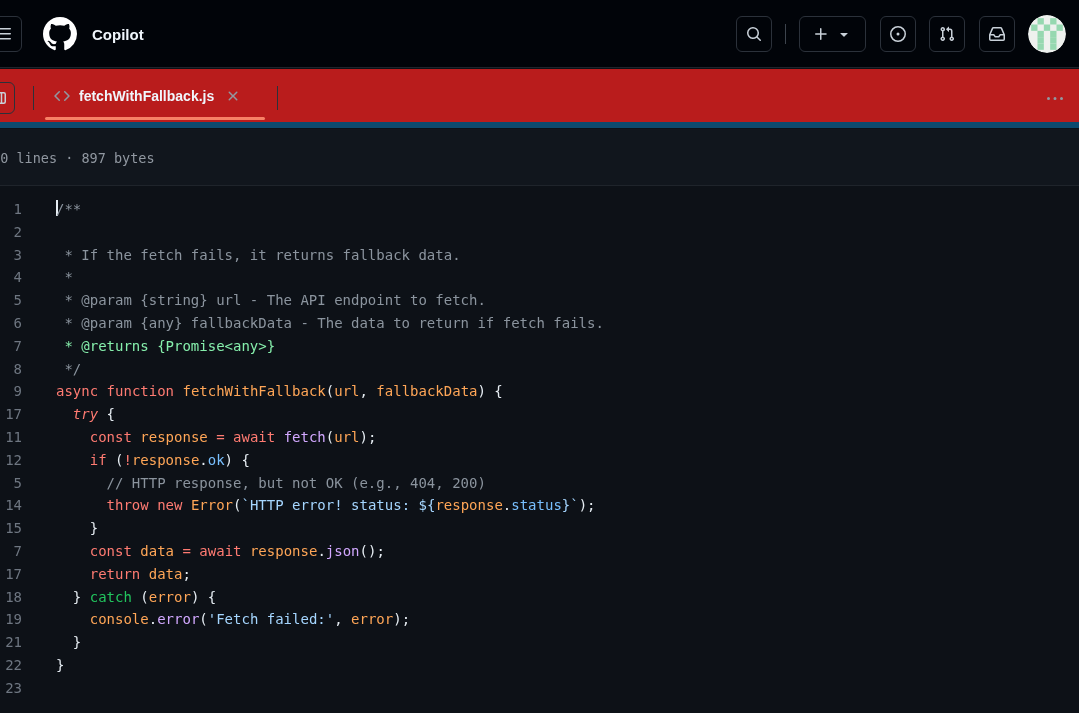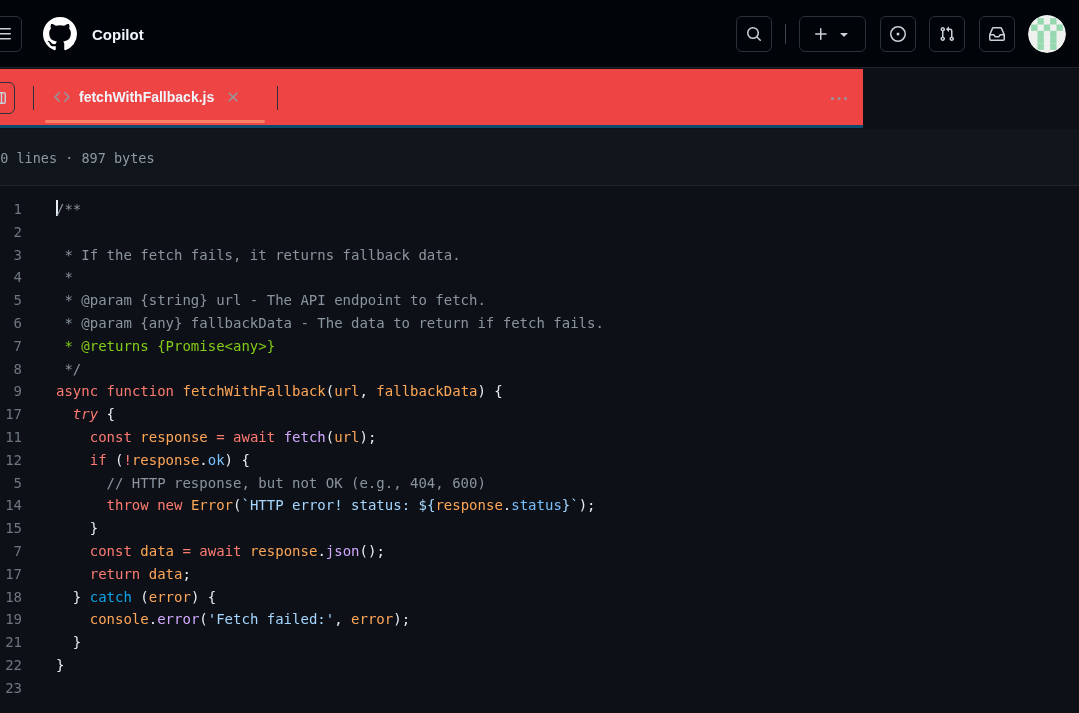--- a/index.html
+++ b/index.html
@@ -31,22 +31,22 @@
   }
   .hdr-divider { position:absolute; left:785px; top:24px; width:1px; height:20px; background:#3d444d; }
   .search-btn { left:736px; top:16px; }
   .plus-btn { left:799px; top:16px; width:67px; gap:7px; }
   .issue-btn { left:880px; top:16px; }
   .pr-btn { left:929px; top:16px; }
   .inbox-btn { left:979px; top:16px; }
   .avatar { position:absolute; left:1028px; top:15px; width:38px; height:38px; border-radius:50%; overflow:hidden; cursor:pointer; }
   
   .tabstrip {
-    position:absolute; top:69px; left:0; width:863px; height:59px;
-    background:#ef4444; border-bottom:3px solid #0c4a6e;
+    position:absolute; top:69px; left:0; width:1079px; height:59px;
+    background:#b91c1c; border-bottom:6px solid #0c4a6e;
   }
   .sidebar-btn { left:-17px; top:13px; border-color:#2b313a; }
   .ts-divider { position:absolute; top:17px; width:1px; height:24px; background:#2b313a; }
   .ts-d1 { left:33px; }
   .ts-d2 { left:277px; }
   .tab {
     position:absolute; left:45px; top:0; height:100%;
     display:flex; align-items:center; gap:9px; padding:0 12px 0 9px;
     cursor:pointer;
   }
@@ -265,21 +265,21 @@
       <div class="code-line">
         <span class="ln">5</span>
         <span class="lc"><span style="color: rgb(139, 148, 158);"> * @param {string} url - The API endpoint to fetch.</span></span>
       </div>
       <div class="code-line">
         <span class="ln">6</span>
         <span class="lc"><span style="color: rgb(139, 148, 158);"> * @param {any} fallbackData - The data to return if fetch fails.</span></span>
       </div>
       <div class="code-line">
         <span class="ln">7</span>
-        <span class="lc"><span style="color: #84cc16;"> * @returns {Promise&lt;any&gt;}</span></span>
+        <span class="lc"><span style="color: #86efac;"> * @returns {Promise&lt;any&gt;}</span></span>
       </div>
       <div class="code-line">
         <span class="ln">8</span>
         <span class="lc"><span style="color: rgb(139, 148, 158);"> */</span></span>
       </div>
       <div class="code-line">
         <span class="ln">9</span>
         <span class="lc"><span style="color: rgb(255, 123, 114);">async</span><span style="color: rgb(230, 237, 243);"> </span><span style="color: rgb(255, 123, 114);">function</span><span style="color: rgb(230, 237, 243);"> </span><span style="color: rgb(255, 166, 87);">fetchWithFallback</span><span style="color: rgb(230, 237, 243);">(</span><span style="color: rgb(255, 166, 87);">url</span><span style="color: rgb(230, 237, 243);">, </span><span style="color: rgb(255, 166, 87);">fallbackData</span><span style="color: rgb(230, 237, 243);">) {</span></span>
       </div>
       <div class="code-line">
@@ -289,41 +289,41 @@
       <div class="code-line">
         <span class="ln">11</span>
         <span class="lc"><span style="color: rgb(230, 237, 243);">    </span><span style="color: rgb(255, 123, 114);">const</span><span style="color: rgb(230, 237, 243);"> </span><span style="color: rgb(255, 166, 87);">response</span><span style="color: rgb(230, 237, 243);"> </span><span style="color: rgb(255, 123, 114);">=</span><span style="color: rgb(230, 237, 243);"> </span><span style="color: rgb(255, 123, 114);">await</span><span style="color: rgb(230, 237, 243);"> </span><span style="color: rgb(210, 168, 255);">fetch</span><span style="color: rgb(230, 237, 243);">(</span><span style="color: rgb(255, 166, 87);">url</span><span style="color: rgb(230, 237, 243);">);</span></span>
       </div>
       <div class="code-line">
         <span class="ln">12</span>
         <span class="lc"><span style="color: rgb(230, 237, 243);">    </span><span style="color: rgb(255, 123, 114);">if</span><span style="color: rgb(230, 237, 243);"> (</span><span style="color: rgb(255, 123, 114);">!</span><span style="color: rgb(255, 166, 87);">response</span><span style="color: rgb(230, 237, 243);">.</span><span style="color: rgb(121, 192, 255);">ok</span><span style="color: rgb(230, 237, 243);">) {</span></span>
       </div>
       <div class="code-line">
         <span class="ln">5</span>
-        <span class="lc"><span style="color: rgb(230, 237, 243);">      </span><span style="color: rgb(139, 148, 158);">// HTTP response, but not OK (e.g., 404, 600)</span></span>
+        <span class="lc"><span style="color: rgb(230, 237, 243);">      </span><span style="color: rgb(139, 148, 158);">// HTTP response, but not OK (e.g., 404, 200)</span></span>
       </div>
       <div class="code-line">
         <span class="ln">14</span>
         <span class="lc"><span style="color: rgb(230, 237, 243);">      </span><span style="color: rgb(255, 123, 114);">throw</span><span style="color: rgb(230, 237, 243);"> </span><span style="color: rgb(255, 123, 114);">new</span><span style="color: rgb(230, 237, 243);"> </span><span style="color: rgb(255, 166, 87);">Error</span><span style="color: rgb(230, 237, 243);">(</span><span style="color: rgb(165, 214, 255);">`HTTP error! status: ${</span><span style="color: rgb(255, 166, 87);">response</span><span style="color: rgb(230, 237, 243);">.</span><span style="color: rgb(121, 192, 255);">status</span><span style="color: rgb(165, 214, 255);">}`</span><span style="color: rgb(230, 237, 243);">);</span></span>
       </div>
       <div class="code-line">
         <span class="ln">15</span>
         <span class="lc"><span style="color: rgb(230, 237, 243);">    }</span></span>
       </div>
       <div class="code-line">
         <span class="ln">7</span>
         <span class="lc"><span style="color: rgb(230, 237, 243);">    </span><span style="color: rgb(255, 123, 114);">const</span><span style="color: rgb(230, 237, 243);"> </span><span style="color: rgb(255, 166, 87);">data</span><span style="color: rgb(230, 237, 243);"> </span><span style="color: rgb(255, 123, 114);">=</span><span style="color: rgb(230, 237, 243);"> </span><span style="color: rgb(255, 123, 114);">await</span><span style="color: rgb(230, 237, 243);"> </span><span style="color: rgb(255, 166, 87);">response</span><span style="color: rgb(230, 237, 243);">.</span><span style="color: rgb(210, 168, 255);">json</span><span style="color: rgb(230, 237, 243);">();</span></span>
       </div>
       <div class="code-line">
         <span class="ln">17</span>
         <span class="lc"><span style="color: rgb(230, 237, 243);">    </span><span style="color: rgb(255, 123, 114);">return</span><span style="color: rgb(230, 237, 243);"> </span><span style="color: rgb(255, 166, 87);">data</span><span style="color: rgb(230, 237, 243);">;</span></span>
       </div>
       <div class="code-line">
         <span class="ln">18</span>
-        <span class="lc"><span style="color: rgb(230, 237, 243);">  } </span><span style="color: #0ea5e9;">catch</span><span style="color: rgb(230, 237, 243);"> (</span><span style="color: rgb(255, 166, 87);">error</span><span style="color: rgb(230, 237, 243);">) {</span></span>
+        <span class="lc"><span style="color: rgb(230, 237, 243);">  } </span><span style="color: #22c55e;">catch</span><span style="color: rgb(230, 237, 243);"> (</span><span style="color: rgb(255, 166, 87);">error</span><span style="color: rgb(230, 237, 243);">) {</span></span>
       </div>
       <div class="code-line">
         <span class="ln">19</span>
         <span class="lc"><span style="color: rgb(230, 237, 243);">    </span><span style="color: rgb(255, 166, 87);">console</span><span style="color: rgb(230, 237, 243);">.</span><span style="color: rgb(210, 168, 255);">error</span><span style="color: rgb(230, 237, 243);">(</span><span style="color: rgb(165, 214, 255);">'Fetch failed:'</span><span style="color: rgb(230, 237, 243);">, </span><span style="color: rgb(255, 166, 87);">error</span><span style="color: rgb(230, 237, 243);">);</span></span>
       </div>
       <div class="code-line">
         <span class="ln">21</span>
         <span class="lc"><span style="color: rgb(230, 237, 243);">  }</span></span>
       </div>
       <div class="code-line">

